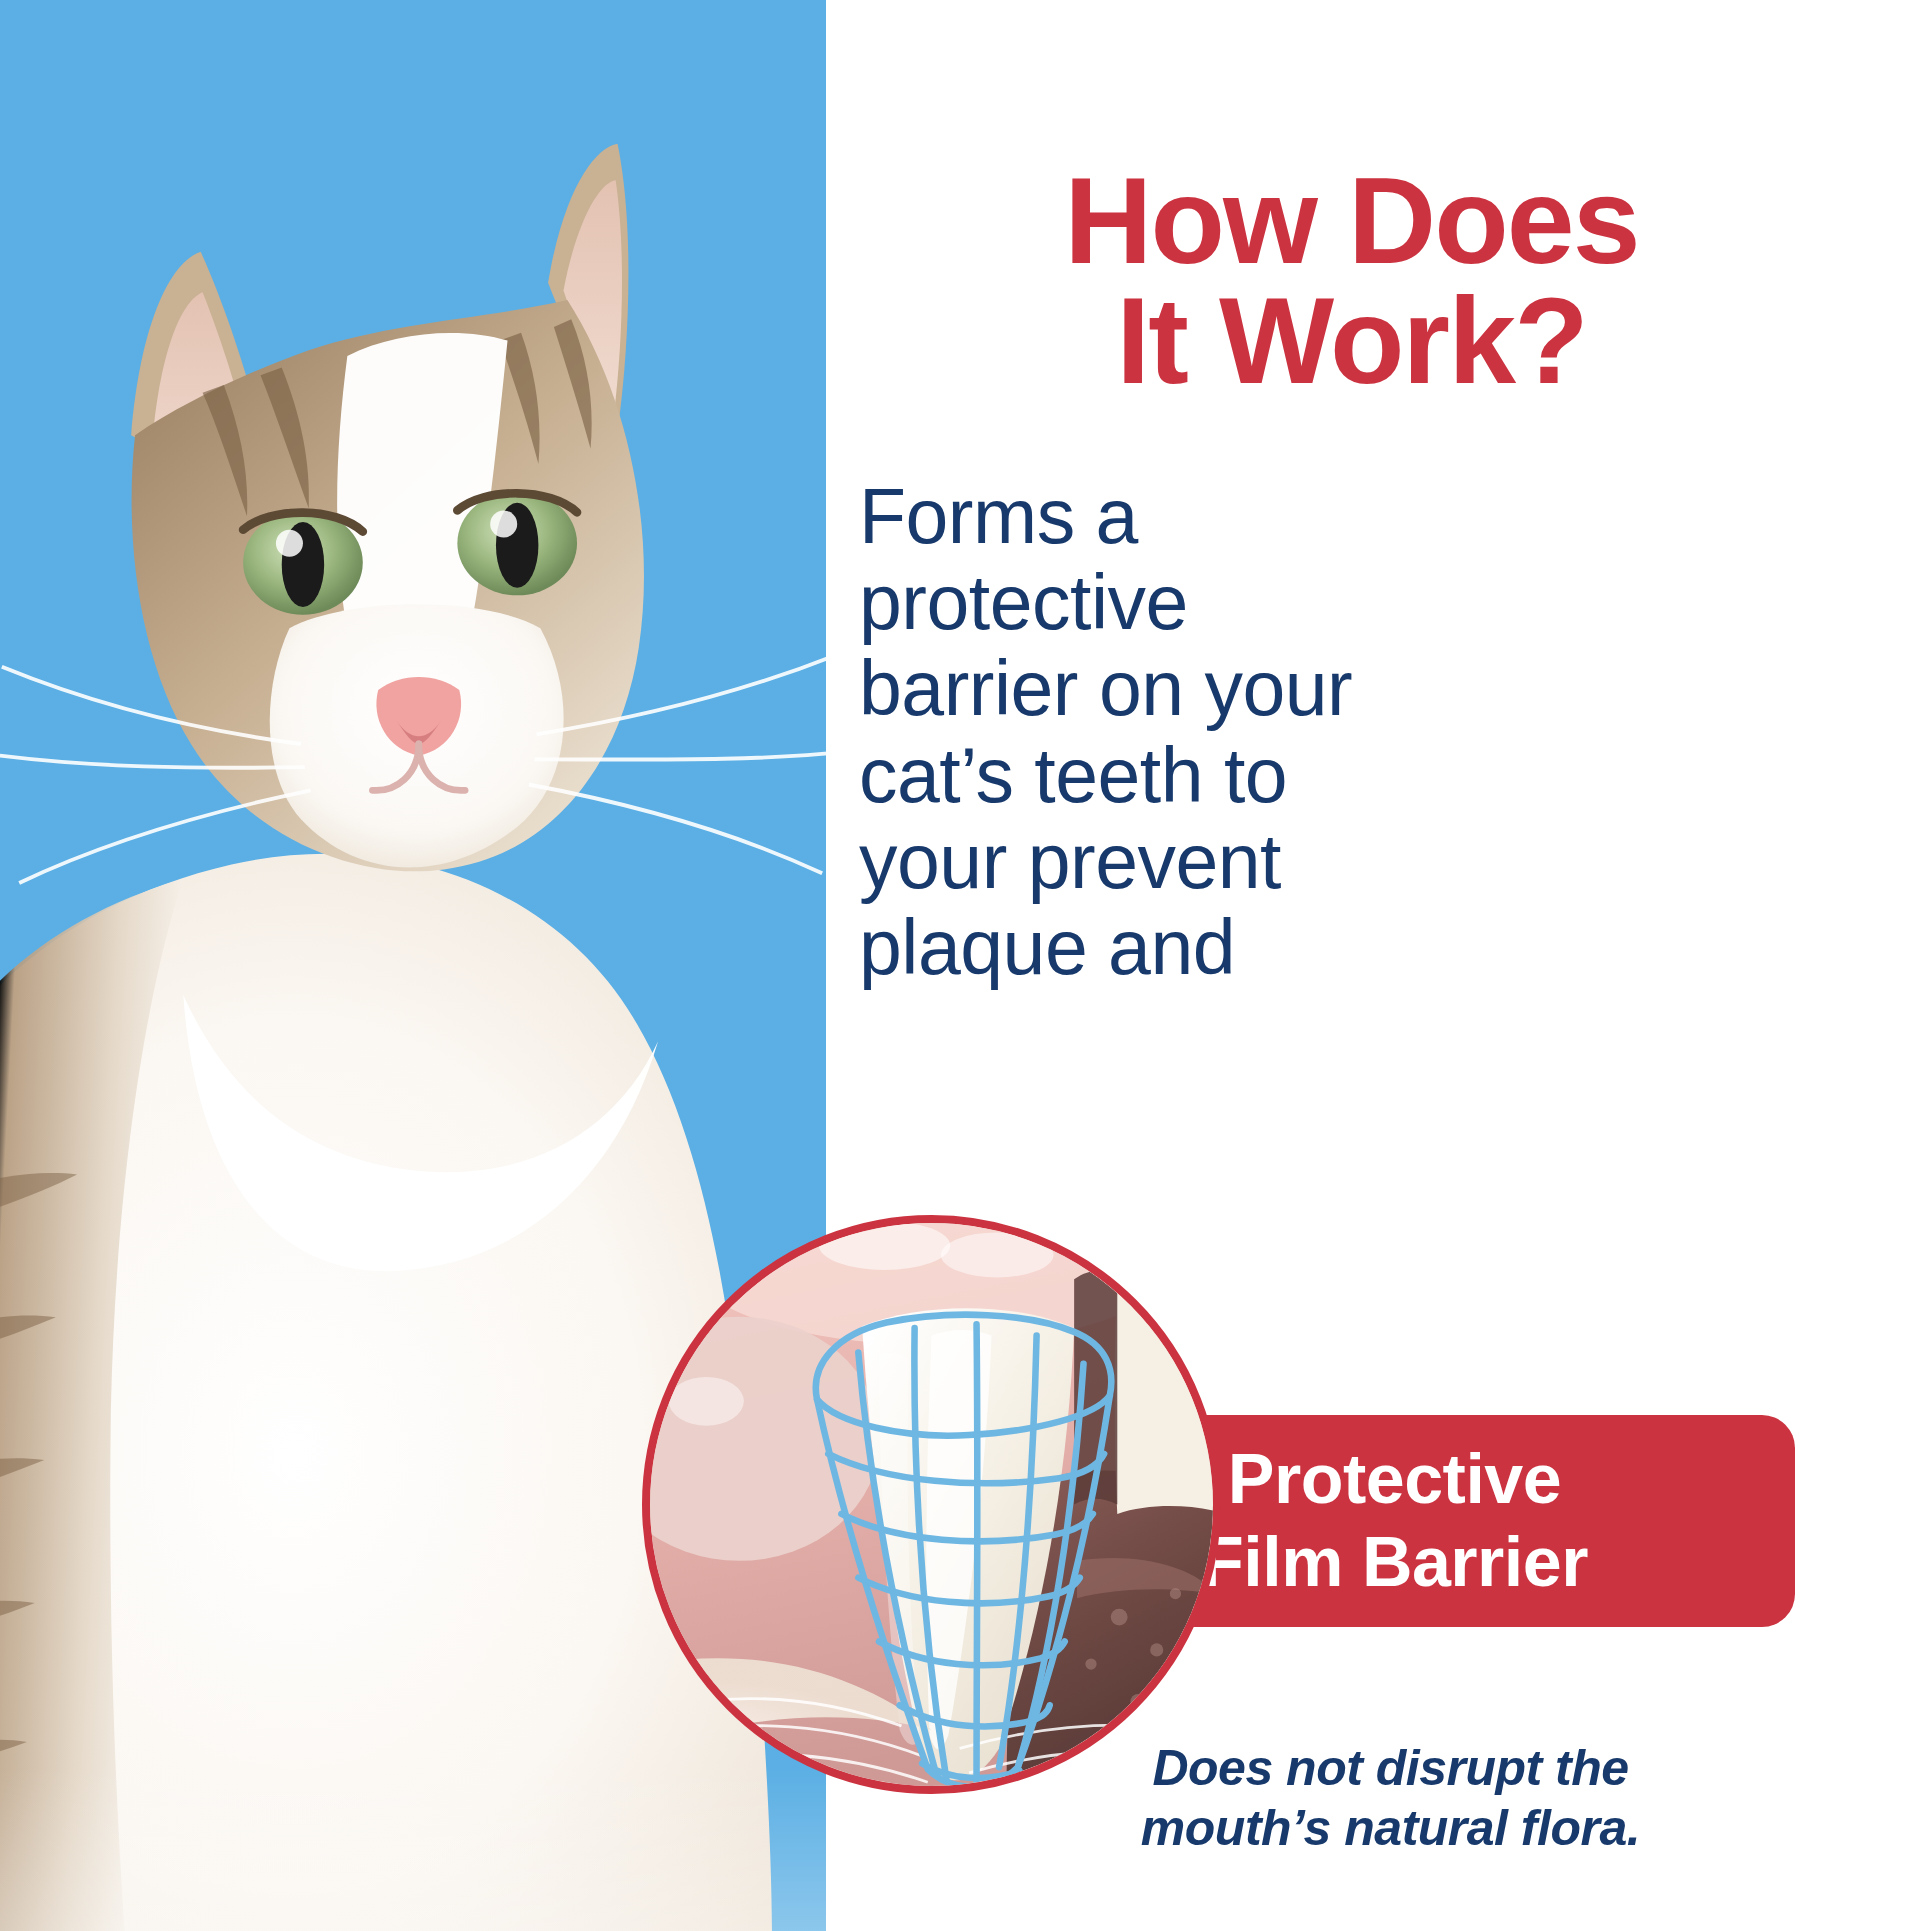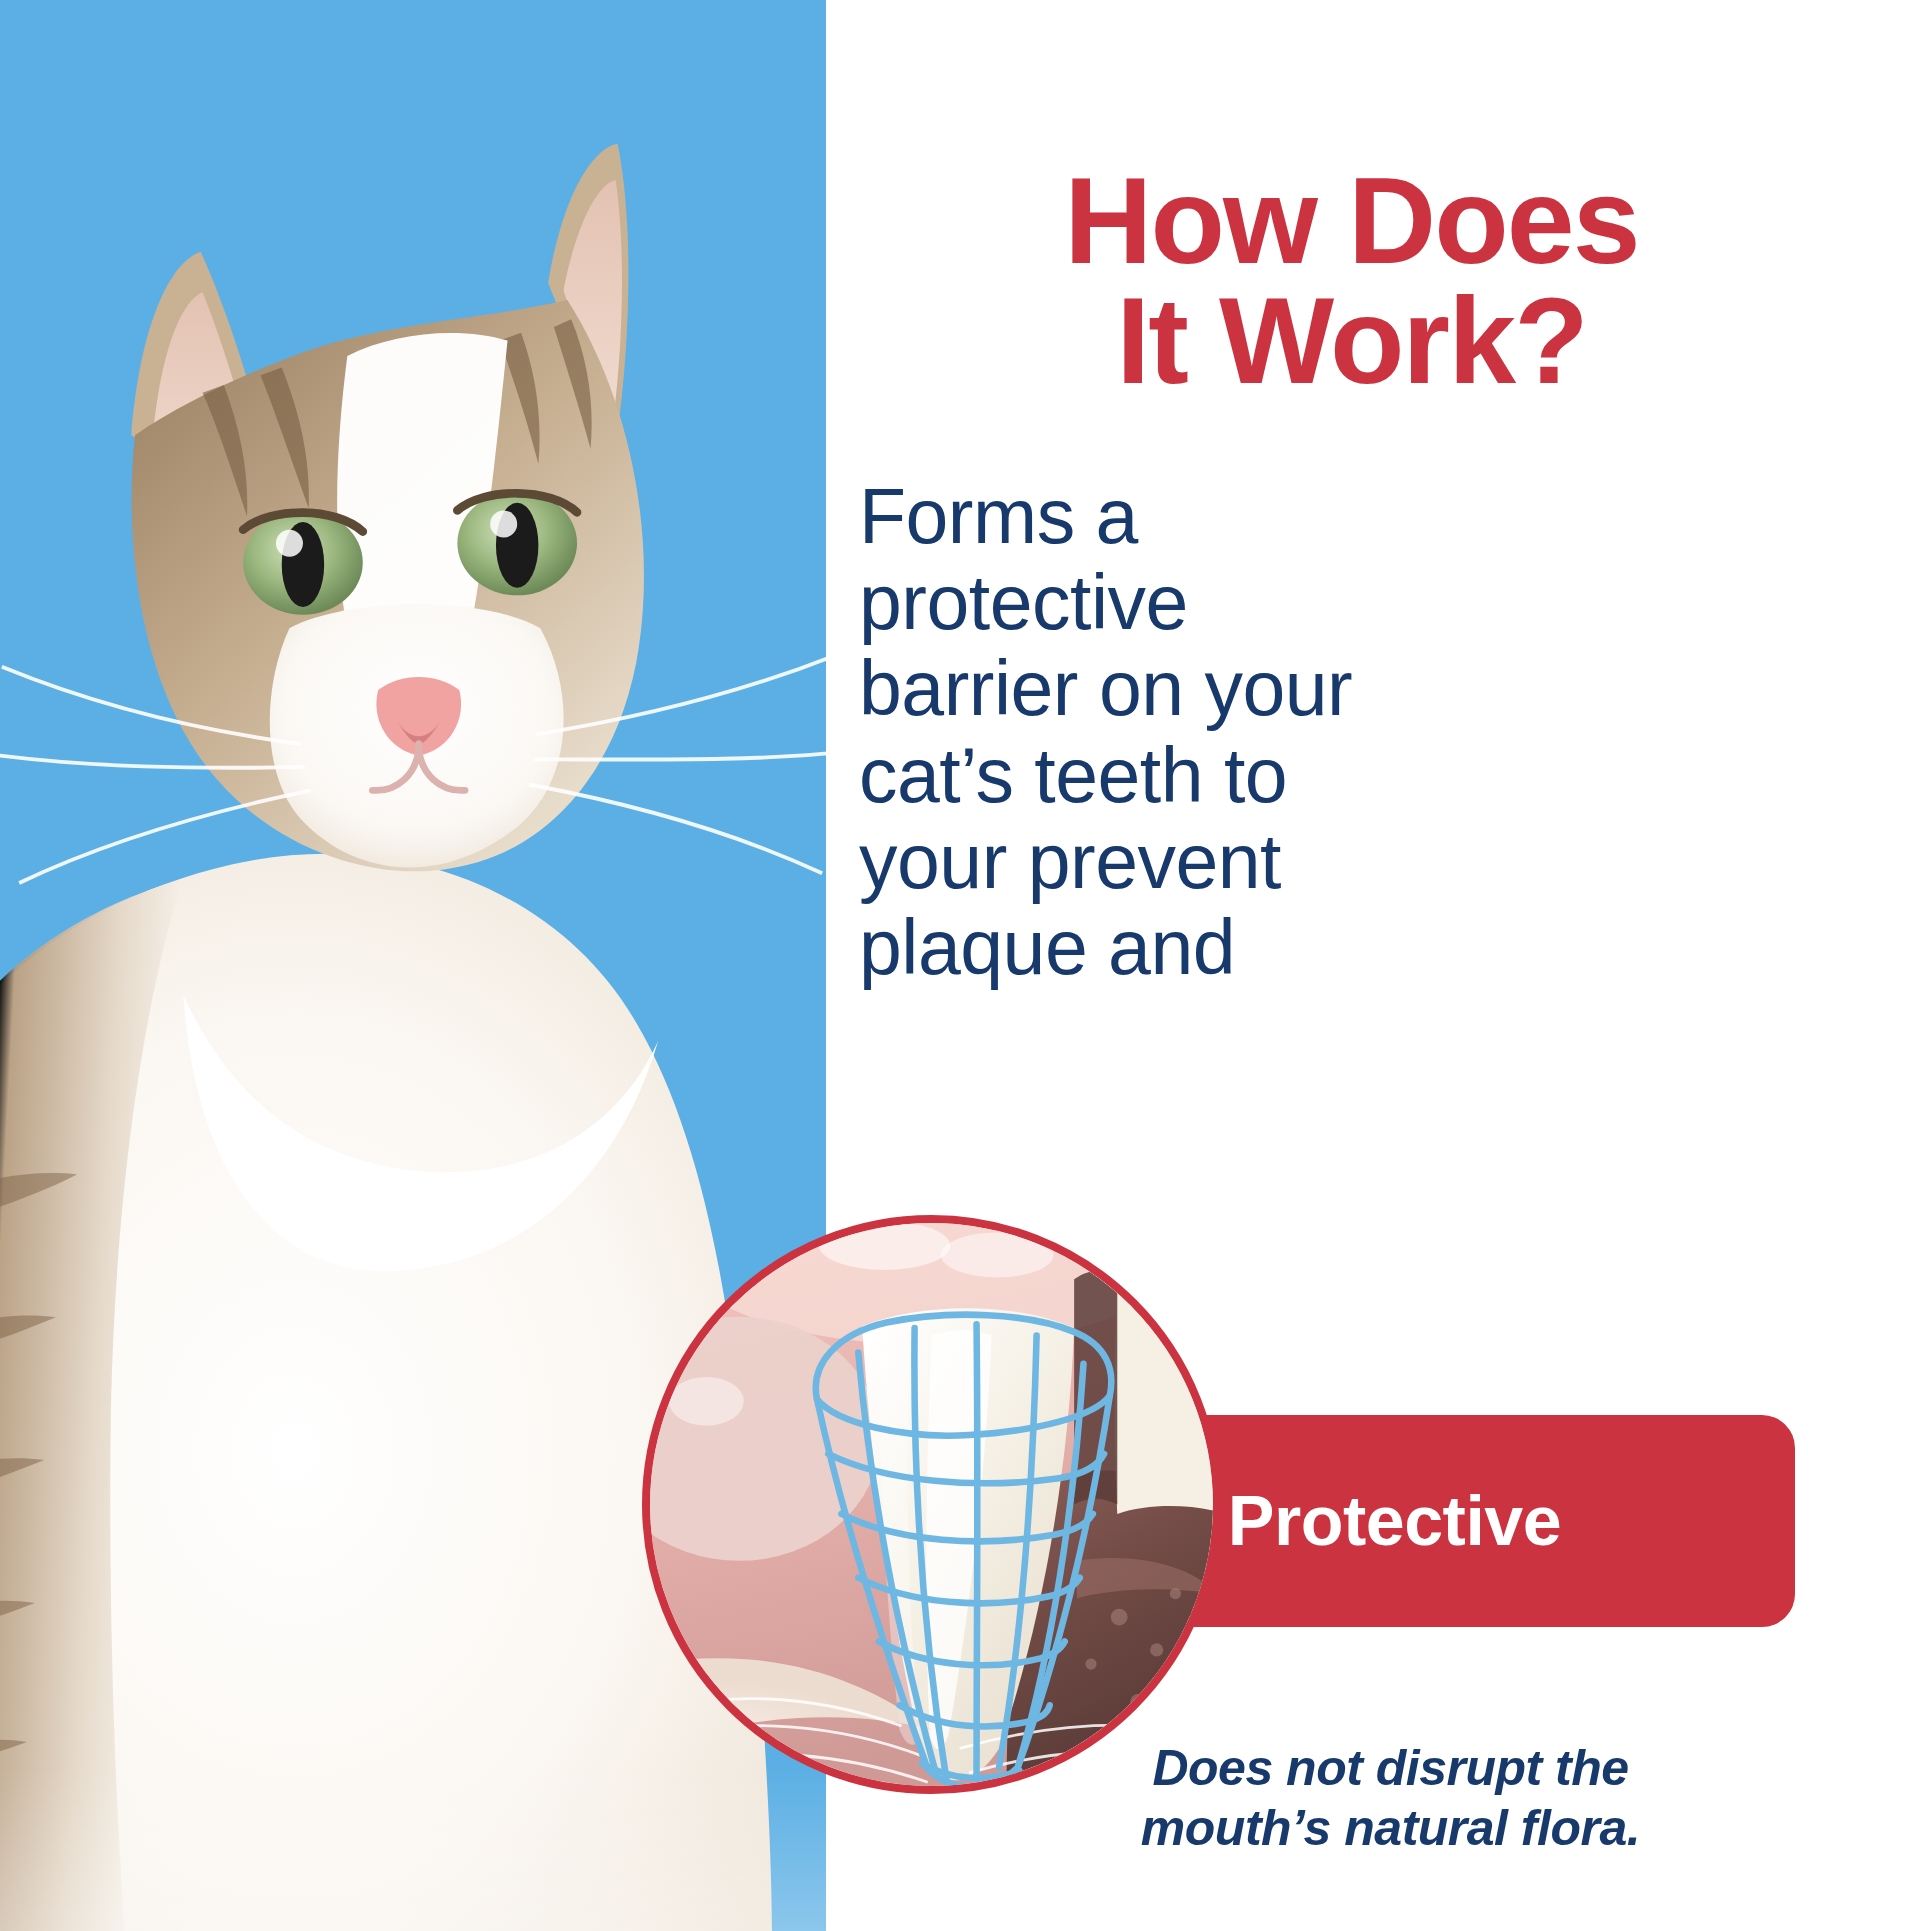--- a/index.html
+++ b/index.html
@@ -219,20 +219,21 @@
       <span>cat’s teeth to</span>
       <span>your prevent</span>
       <span>plaque and</span>
     </div>
 
   </div>
 
   <div class="badge">
     <div>
       <span>Protective</span>
+      <span>Film Barrier</span>
     </div>
   </div>
 
   <div class="inset-circle">
     <svg viewBox="0 0 600 600" xmlns="http://www.w3.org/2000/svg">
       <defs>
         <clipPath id="circClip">
             <circle cx="300" cy="300" r="300"></circle>
           </clipPath>
         <linearGradient id="gumG" x1="0" y1="0" x2="0.2" y2="1">

